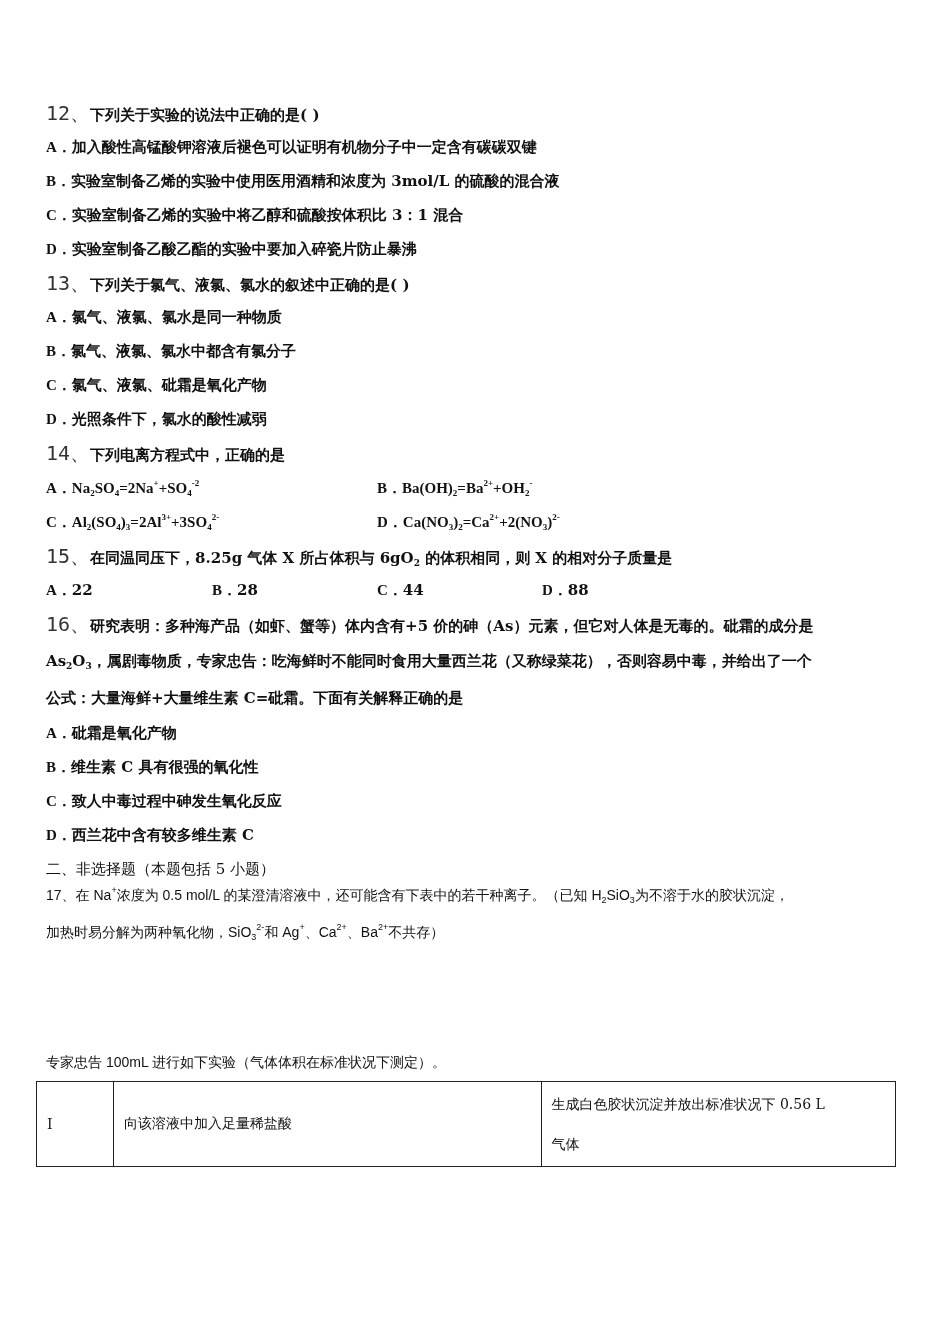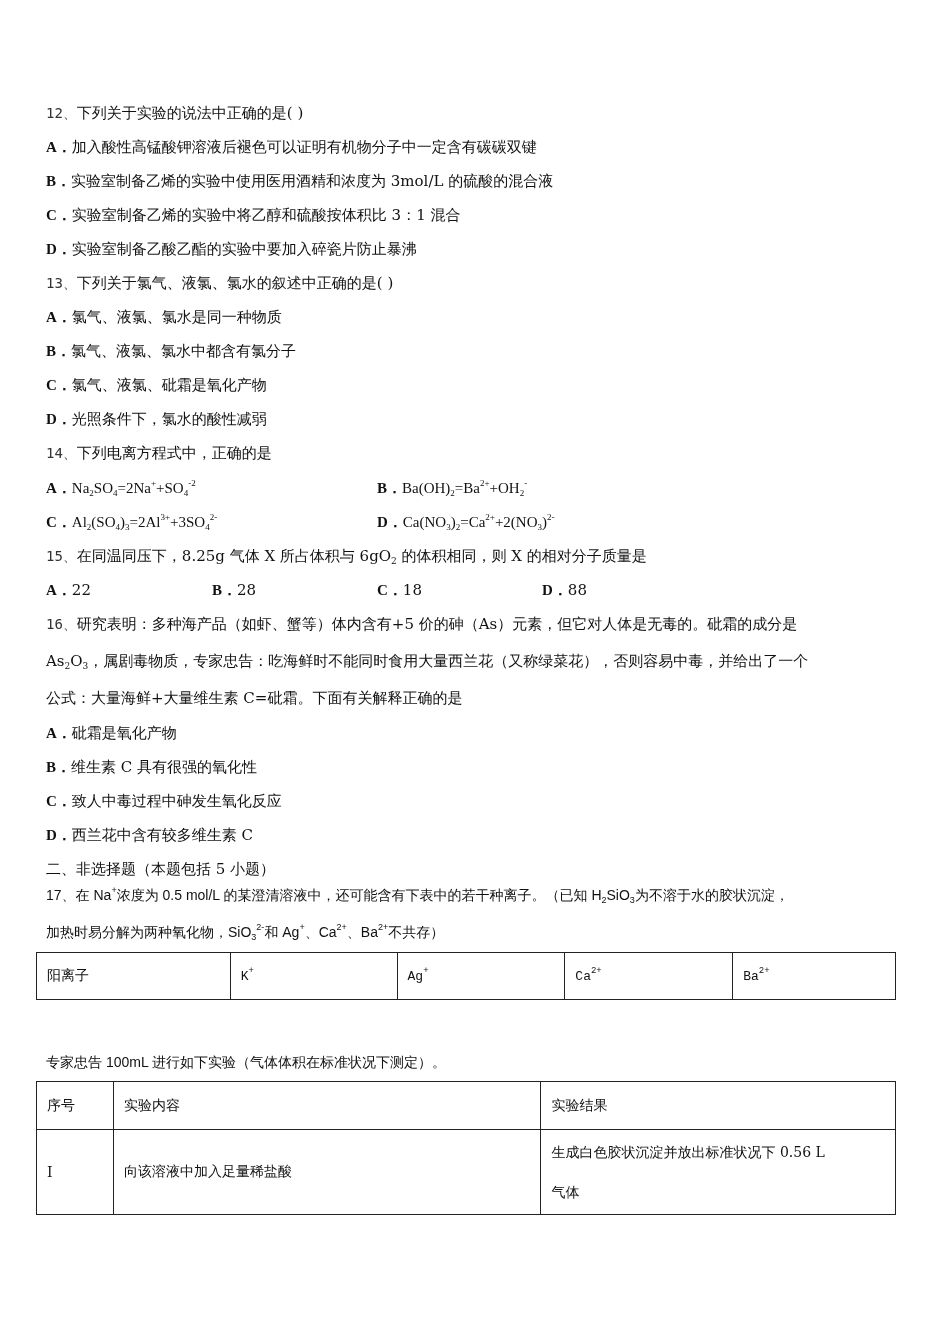--- a/index.html
+++ b/index.html
@@ -17,35 +17,35 @@
     }
     .line {
       position: absolute;
       left: 46px;
       font-size: 15px;
       line-height: 20px;
       white-space: nowrap;
     }
     .line .num {
       font-family: "DejaVu Sans Mono", "Liberation Mono", monospace;
-      font-size: 14px;
+      font-size: 20px;
       color: #333;
     }
-    .line .b { font-weight: normal; }
+    .line .b { font-weight: bold; }
     .opt-label {
       font-weight: bold;
       font-family: "Liberation Serif", serif;
     }
     .mono {
       font-family: Liberation Sans, sans-serif;
       font-size: 14px;
     }
     sub { font-size: 9px; vertical-align: -3px; line-height: 0; }
     sup { font-size: 9px; vertical-align: 7px; line-height: 0; }
-    .chem { font-family: "Liberation Serif", serif; font-weight: normal; font-size: 15px; }
+    .chem { font-family: "Liberation Serif", serif; font-weight: bold; font-size: 15px; }
 
     table.grid {
       position: absolute;
       border-collapse: collapse;
       font-size: 14px;
     }
     table.grid td {
       border: 1px solid #222;
       vertical-align: middle;
       padding: 0 10px;
@@ -89,21 +89,21 @@
 <div class="line" style="top:478px"><span class="opt-label">A．</span><span class="chem">Na<sub>2</sub>SO<sub>4</sub>=2Na<sup>+</sup>+SO<sub>4</sub><sup>-2</sup></span></div>
 <div class="line" style="top:478px; left:377px"><span class="opt-label">B．</span><span class="chem">Ba(OH)<sub>2</sub>=Ba<sup>2+</sup>+OH<sub>2</sub><sup>-</sup></span></div>
 <div class="line" style="top:512px"><span class="opt-label">C．</span><span class="chem">Al<sub>2</sub>(SO<sub>4</sub>)<sub>3</sub>=2Al<sup>3+</sup>+3SO<sub>4</sub><sup>2-</sup></span></div>
 <div class="line" style="top:512px; left:377px"><span class="opt-label">D．</span><span class="chem">Ca(NO<sub>3</sub>)<sub>2</sub>=Ca<sup>2+</sup>+2(NO<sub>3</sub>)<sup>2-</sup></span></div>
 
 <div class="line" style="top:546px">
   <span class="num">15、</span><span class="b">在同温同压下，8.25g 气体 X 所占体积与 6gO<sub>2</sub> 的体积相同，则 X 的相对分子质量是</span>
 </div>
 <div class="line" style="top:580px"><span class="opt-label">A．</span><span class="b">22</span></div>
 <div class="line" style="top:580px; left:212px"><span class="opt-label">B．</span><span class="b">28</span></div>
-<div class="line" style="top:580px; left:377px"><span class="opt-label">C．</span><span class="b">18</span></div>
+<div class="line" style="top:580px; left:377px"><span class="opt-label">C．</span><span class="b">44</span></div>
 <div class="line" style="top:580px; left:542px"><span class="opt-label">D．</span><span class="b">88</span></div>
 
 <div class="line" style="top:614px">
   <span class="num">16、</span><span class="b">研究表明：多种海产品（如虾、蟹等）体内含有+5 价的砷（As）元素，但它对人体是无毒的。砒霜的成分是</span>
 </div>
 <div class="line" style="top:651px"><span class="b">As<sub>2</sub>O<sub>3</sub>，属剧毒物质，专家忠告：吃海鲜时不能同时食用大量西兰花（又称绿菜花），否则容易中毒，并给出了一个</span></div>
 <div class="line" style="top:688px"><span class="b">公式：大量海鲜+大量维生素 C=砒霜。下面有关解释正确的是</span></div>
 <div class="line" style="top:723px"><span class="opt-label">A．</span><span class="b">砒霜是氧化产物</span></div>
 <div class="line" style="top:757px"><span class="opt-label">B．</span><span class="b">维生素 C 具有很强的氧化性</span></div>
 <div class="line" style="top:791px"><span class="opt-label">C．</span><span class="b">致人中毒过程中砷发生氧化反应</span></div>
@@ -122,46 +122,34 @@
 
 <table class="grid t1">
   <colgroup>
     <col style="width:194px">
       <col style="width:167px">
       <col style="width:168px">
       <col style="width:168px">
       <col style="width:163px">
   </colgroup>
   <tbody>
-      <tr>
-    <td>阳离子</td>
-    <td class="mono-cell">K<sup>+</sup></td>
-    <td class="mono-cell">Ag<sup>+</sup></td>
-    <td class="mono-cell">Ca<sup>2+</sup></td>
-    <td class="mono-cell">Ba<sup>2+</sup></td>
-  </tr>
 </tbody>
   </table>
 
 <div class="line mono" style="top:1052px">
   <span>专家忠告 100mL 进行如下实验（气体体积在标准状况下测定）。</span>
 </div>
 
 <table class="grid t2">
   <colgroup>
     <col style="width:77px">
       <col style="width:428px">
       <col style="width:355px">
   </colgroup>
   <tbody>
-      <tr class="head">
-    <td>序号</td>
-    <td>实验内容</td>
-    <td>实验结果</td>
-  </tr>
   <tr class="body">
     <td>Ⅰ</td>
     <td>向该溶液中加入足量稀盐酸</td>
     <td class="result">
       <div>生成白色胶状沉淀并放出标准状况下 0.56 L</div>
       <div>气体</div>
     </td>
   </tr>
 </tbody>
   </table>

